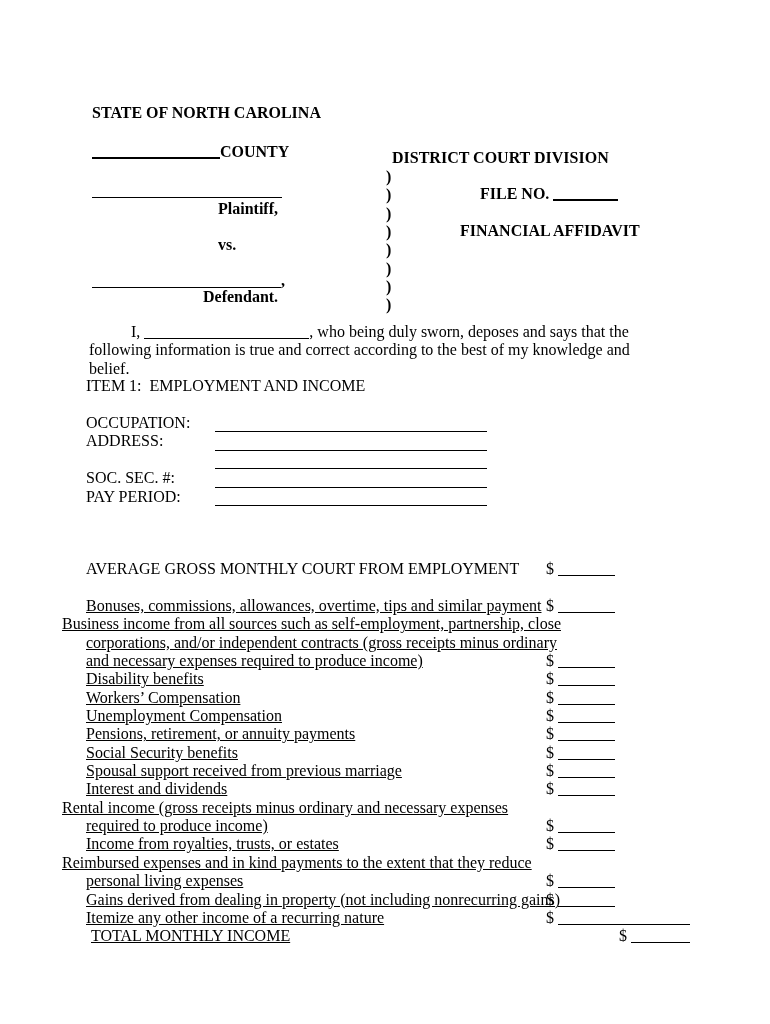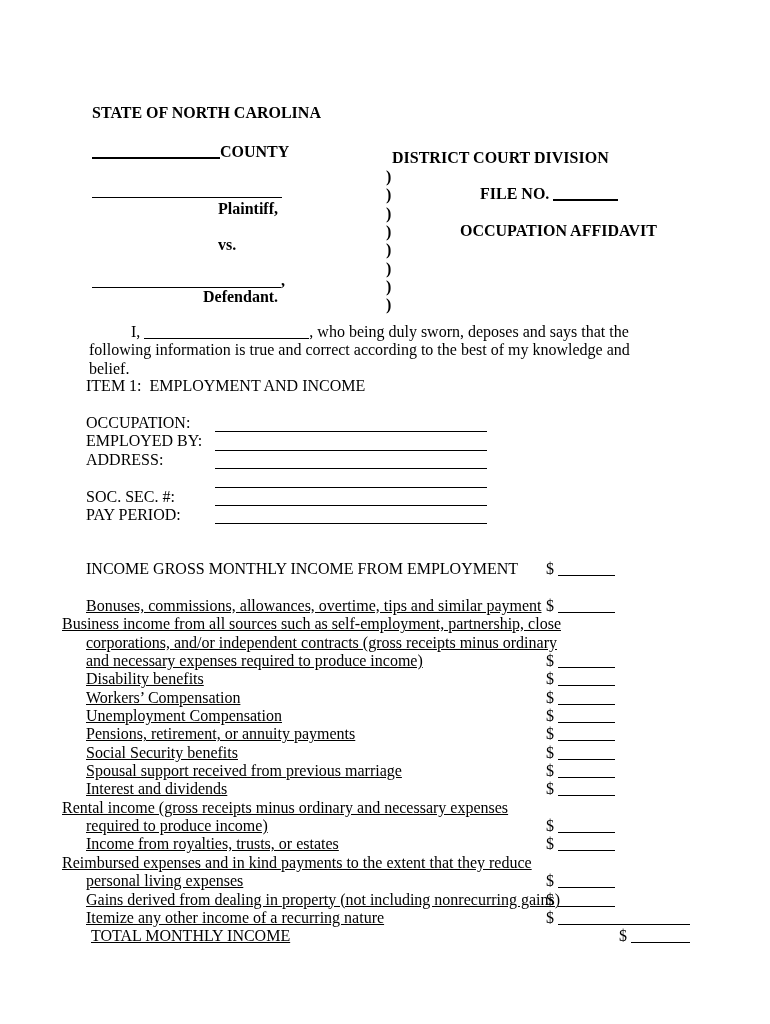--- a/index.html
+++ b/index.html
@@ -84,40 +84,39 @@
       <div>)</div>
       <div>)</div>
       <div>)</div>
     </div>
 
   <div class="abs bold" style="left:480px; top:185px">
     <span>FILE NO.</span>
     <span class="blank b2" style="width:65px"></span>
   </div>
 
-  <div class="abs bold" style="left:460px; top:222px">OCCUPATION AFFIDAVIT</div>
+  <div class="abs bold" style="left:460px; top:222px">FINANCIAL AFFIDAVIT</div>
 
   <div class="abs" style="left:89px; top:323px; width:580px; text-indent:42px">
     <span>I,</span>
     <span class="blank" style="width:165px"></span><span>, who being duly sworn, deposes and says that the following information is true and correct according to the best of my knowledge and belief.</span>
   </div>
 
   <div class="abs pre" style="left:86px; top:377px">ITEM 1:  EMPLOYMENT AND INCOME</div>
 
   <div class="abs" style="left:86px; top:414px; width:402px" id="employment-fields">
       <div class="field-row"><span>OCCUPATION:</span><span class="fline"></span></div>
-      <div class="field-row"><span>EMPLOYED BY:</span><span class="fline"></span></div>
       <div class="field-row"><span>ADDRESS:</span><span class="fline"></span></div>
       <div class="field-row"><span></span><span class="fline"></span></div>
       <div class="field-row"><span>SOC. SEC. #:</span><span class="fline"></span></div>
       <div class="field-row"><span>PAY PERIOD:</span><span class="fline"></span></div>
     </div>
 
   <div class="abs" style="left:86px; top:560px; width:660px">
-    <span>INCOME GROSS MONTHLY INCOME FROM EMPLOYMENT</span>
+    <span>AVERAGE GROSS MONTHLY COURT FROM EMPLOYMENT</span>
     <span class="amt" style="left:460px">
       <span>$</span><span class="blank" style="width:57px"></span>
     </span>
   </div>
 
   <div class="abs" style="left:62px; top:597px; width:700px" id="income-rows">
       <div class="inc-row ind1"><span>Bonuses, commissions, allowances, overtime, tips and similar payment</span><span class="amt" style="left: 484px;"><span>$</span><span class="blank" style="width: 57px;"></span></span></div>
       <div class="inc-row ind0"><span>Business income from all sources such as self-employment, partnership, close</span></div>
       <div class="inc-row ind1"><span>corporations, and/or independent contracts (gross receipts minus ordinary</span></div>
       <div class="inc-row ind1"><span>and necessary expenses required to produce income)</span><span class="amt" style="left: 484px;"><span>$</span><span class="blank" style="width: 57px;"></span></span></div>

